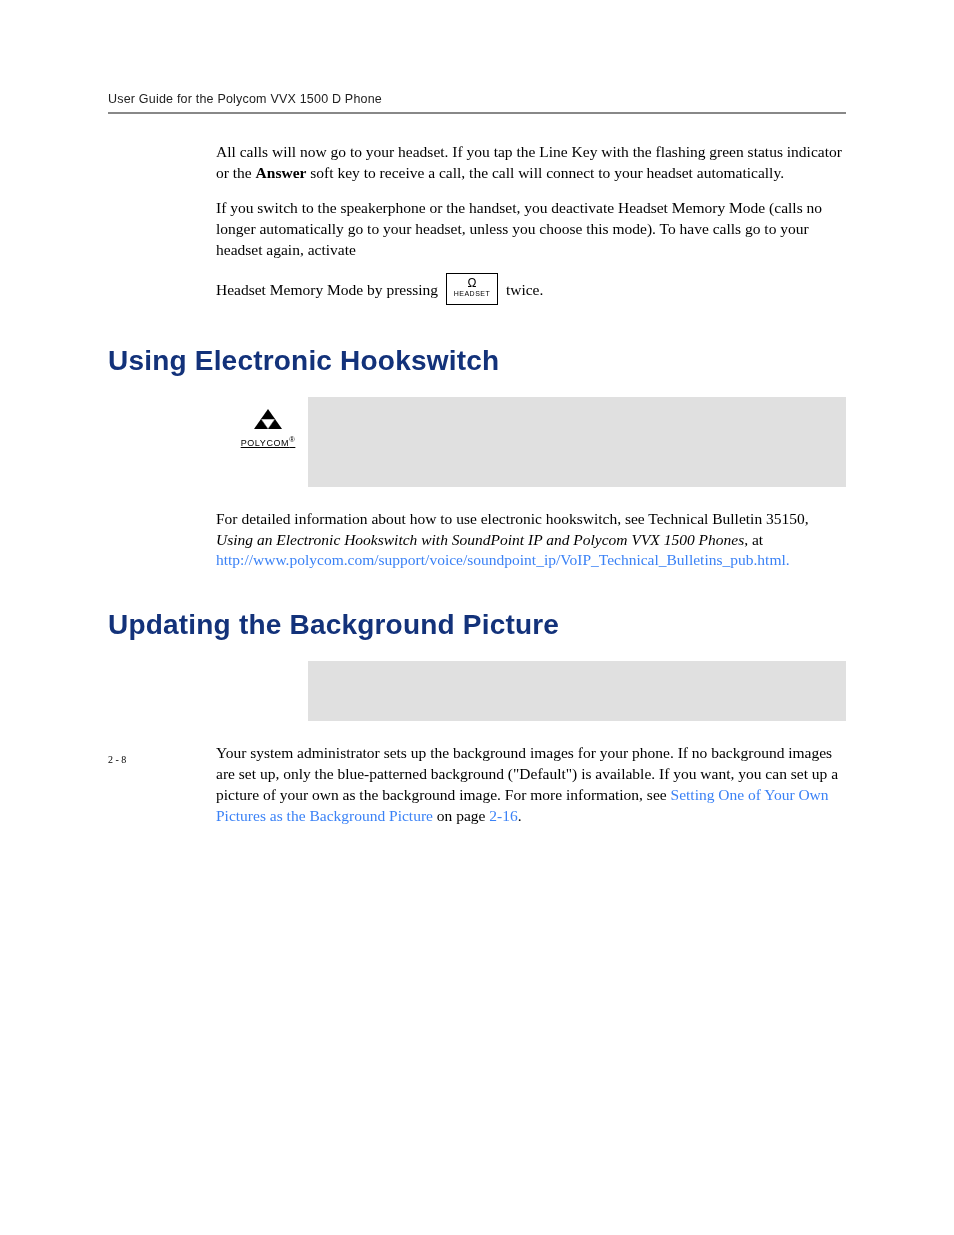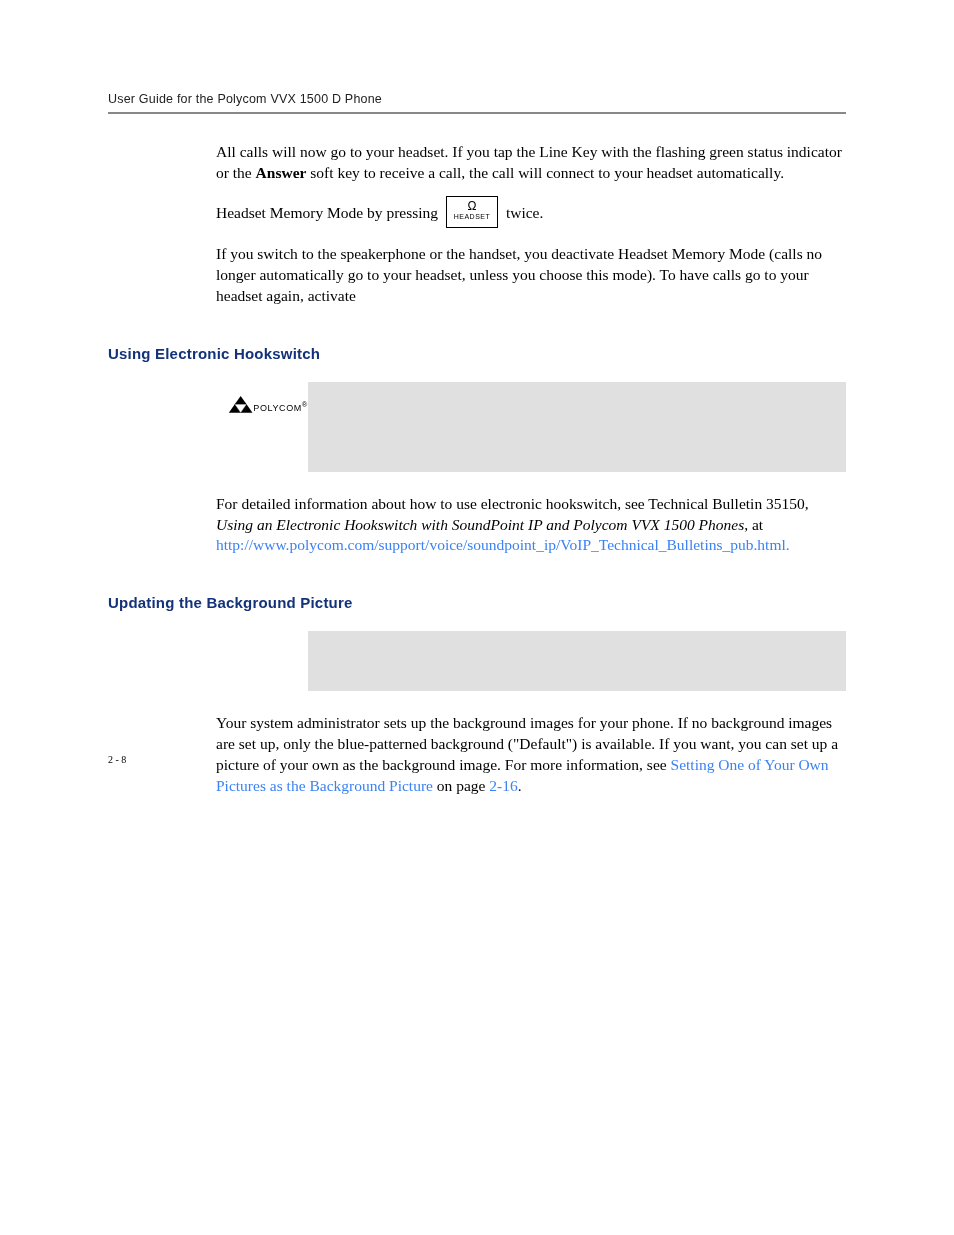--- a/index.html
+++ b/index.html
@@ -35,21 +35,21 @@
     line-height: 1.35;
   }
   .body-col p {
     margin: 0 0 14px 0;
   }
   h2.section {
     font-family: "Arial Narrow", Arial, Helvetica, sans-serif;
     font-stretch: condensed;
     font-weight: 700;
     color: #13327a;
-    font-size: 15px;
+    font-size: 28px;
     margin: 38px 0 20px 0;
     letter-spacing: 0.2px;
   }
   .note-block {
     display: flex;
     align-items: flex-start;
     margin-left: 120px;
     margin-bottom: 22px;
   }
   .note-block.noicon {
@@ -59,23 +59,24 @@
     flex: 1;
     min-height: 90px;
     background: #e0e0e0;
   }
   .note-block.noicon .note-text {
     min-height: 60px;
   }
   .logo-cell {
     width: 80px;
     display: flex;
-    flex-direction: row;
+    flex-direction: column;
     align-items: center;
     padding-top: 12px;
+    text-decoration: underline;
   }
   .logo-cell .logoword {
     font-family: Arial, Helvetica, sans-serif;
     font-size: 9px;
     letter-spacing: 0.6px;
     margin-top: 2px;
   }
   a.link {
     color: #3b82f6;
     text-decoration: none;
@@ -124,29 +125,29 @@
 
 <div class="page">
 
   <div class="running-head">User Guide for the Polycom VVX 1500 D Phone</div>
   <hr class="head-rule">
 
   <div class="body-col">
     <p>
       <span>All calls will now go to your headset. If you tap the Line Key with the flashing green status indicator or the </span><span class="bold">Answer</span><span> soft key to receive a call, the call will connect to your headset automatically.</span>
     </p>
+    <p>If you switch to the speakerphone or the handset, you deactivate Headset Memory Mode (calls no longer automatically go to your headset, unless you choose this mode). To have calls go to your headset again, activate</p>
     <p>
       <span>Headset Memory Mode by pressing </span>
       <span class="key-btn">
         <span class="hicon">Ω</span>
         <span class="hlabel">HEADSET</span>
       </span>
       <span> twice.</span>
     </p>
-    <p>If you switch to the speakerphone or the handset, you deactivate Headset Memory Mode (calls no longer automatically go to your headset, unless you choose this mode). To have calls go to your headset again, activate</p>
   </div>
 
   <h2 class="section">Using Electronic Hookswitch</h2>
 
   <div class="note-block">
     <div class="logo-cell">
       <svg class="triangles" viewBox="0 0 30 24">
         <polygon points="15,0 22,10 8,10" fill="#000"></polygon>
         <polygon points="8,10 15,20 1,20" fill="#000"></polygon>
         <polygon points="22,10 29,20 15,20" fill="#000"></polygon>

